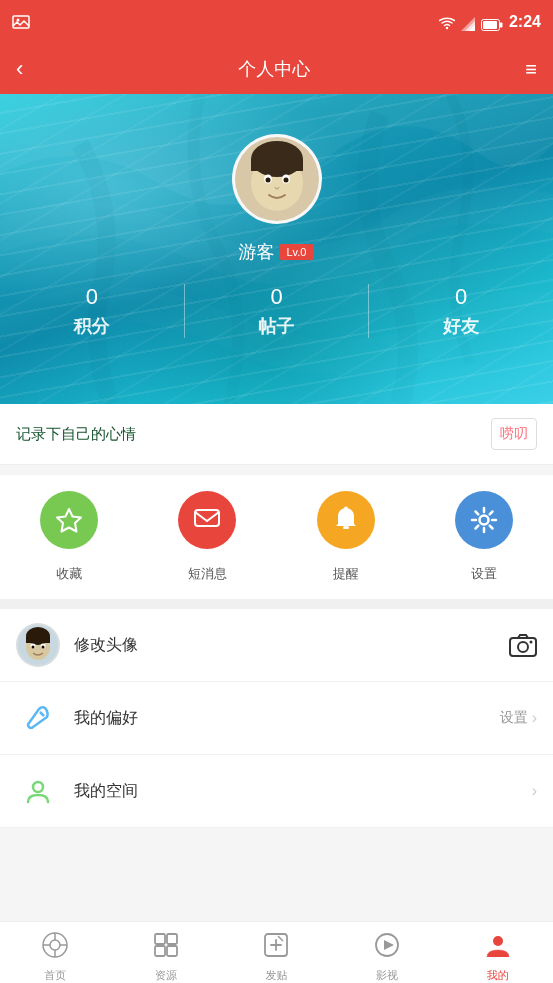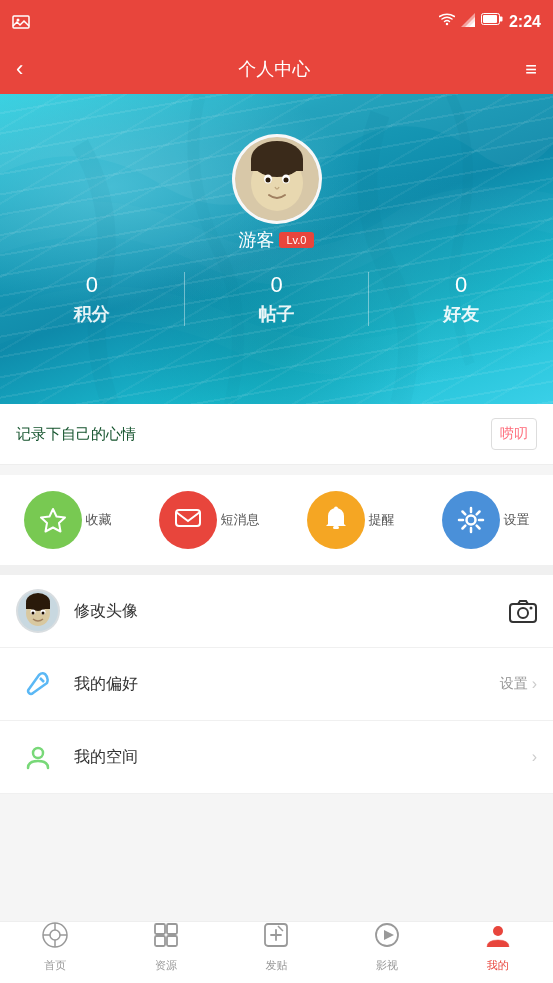--- a/index.html
+++ b/index.html
@@ -22,21 +22,21 @@
       justify-content: space-between;
       padding: 0 12px;
     }
     .status-bar-left {
       display: flex;
       align-items: center;
       gap: 4px;
     }
     .status-bar-right {
       display: flex;
-      align-items: flex-start;
+      align-items: flex-end;
       gap: 6px;
     }
     .status-time {
       color: white;
       font-size: 16px;
       font-weight: 600;
     }
     .header-back {
       color: white;
       font-size: 22px;
@@ -102,21 +102,21 @@
       background: #ddd;
       display: flex;
       align-items: center;
       justify-content: center;
     }
 
     .user-info-row {
       display: flex;
       align-items: center;
       gap: 4px;
-      margin-top: 4px;
+      margin-top: 16px;
     }
     .username {
       color: white;
       font-size: 18px;
       font-weight: 500;
     }
     .level-badge {
       background: #e8453c;
       color: white;
       font-size: 11px;
@@ -179,22 +179,23 @@
     .quick-actions {
       width: 100%;
       background: white;
       padding: 16px 0;
       display: flex;
       justify-content: space-around;
       margin-top: 10px;
     }
     .action-item {
       display: flex;
-      align-items: center;
-      gap: 4px;
+      flex-direction: column;
+      align-items: center;
+      gap: 16px;
       cursor: pointer;
     }
     .action-icon {
       width: 58px;
       height: 58px;
       border-radius: 50%;
       display: flex;
       align-items: center;
       justify-content: center;
       font-size: 26px;
@@ -272,21 +273,21 @@
       background: white;
       border-top: 1px solid #eeeeee;
       display: flex;
       align-items: center;
     }
     .nav-item {
       flex: 1;
       display: flex;
       flex-direction: column;
       align-items: center;
-      justify-content: flex-start;
+      justify-content: flex-end;
       gap: 10px;
       cursor: pointer;
       height: 100%;
     }
     .nav-label {
       font-size: 11px;
       color: #999999;
     }
     .nav-label.active {
       color: #e8453c;

